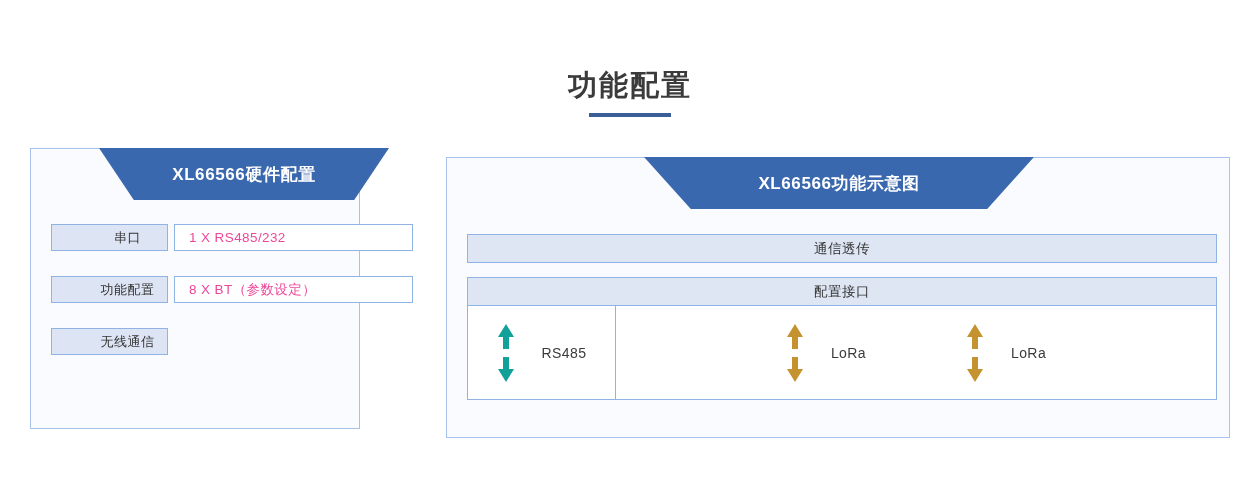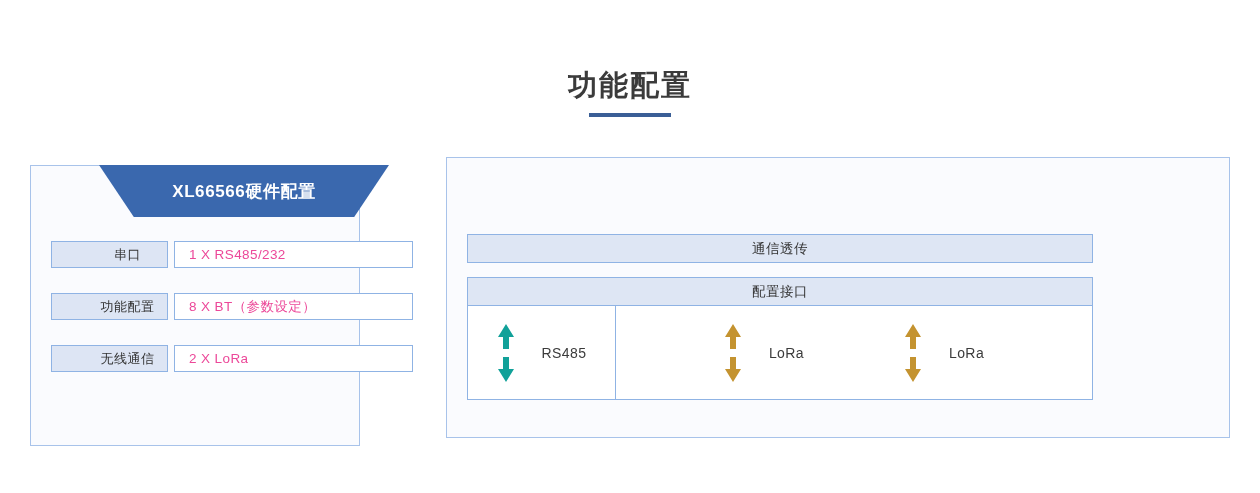--- a/index.html
+++ b/index.html
@@ -40,21 +40,21 @@
     height: 4px;
     background: #3a5e96;
   }
 
   
   .panel {
     position: absolute;
     background: #fafbfe;
     border: 1px solid #a8c3ea;
   }
-  #panel-left  { left: 30px;  top: 165px; width: 330px; height: 281px; }
+  #panel-left  { left: 30px;  top: 148px; width: 330px; height: 281px; }
   #panel-right { left: 446px; top: 157px; width: 784px; height: 281px; }
 
   
   .banner {
     position: absolute;
     top: -1px;
     height: 52px;
     background: #3a68ae;
     color: #ffffff;
     font-size: 17px;
@@ -109,21 +109,21 @@
     font-size: 13.5px;
     color: #ec4899;
     letter-spacing: 0.4px;
   }
 
   
   .diagram {
     position: absolute;
     left: 20px;
     top: 76px;
-    width: 626px;
+    width: 750px;
   }
   .bar {
     height: 29px;
     background: #dee6f4;
     border: 1px solid #8fb3e4;
     display: flex;
     align-items: center;
     justify-content: center;
     font-size: 13.5px;
     color: #333333;
@@ -186,28 +186,30 @@
         <div class="hw-value">1 X RS485/232</div>
       </div>
 
       <div class="hw-row">
         <div class="hw-label">功能配置</div>
         <div class="hw-value">8 X BT（参数设定）</div>
       </div>
 
       <div class="hw-row">
         <div class="hw-label">无线通信</div>
-        <div class="hw-value">2 X LoRa</div>
       </div>
 
     </div>
   </div>
 
   <div class="panel" id="panel-right">
 
+    <div class="banner" id="banner-right">
+      <span>XL66566功能示意图</span>
+    </div>
 
     <div class="diagram">
 
       <div class="bar" id="bar-passthrough">通信透传</div>
 
       <div class="bar" id="bar-interface">配置接口</div>
 
       <div class="cells">
 
         <div class="cell" id="cell-rs485">

